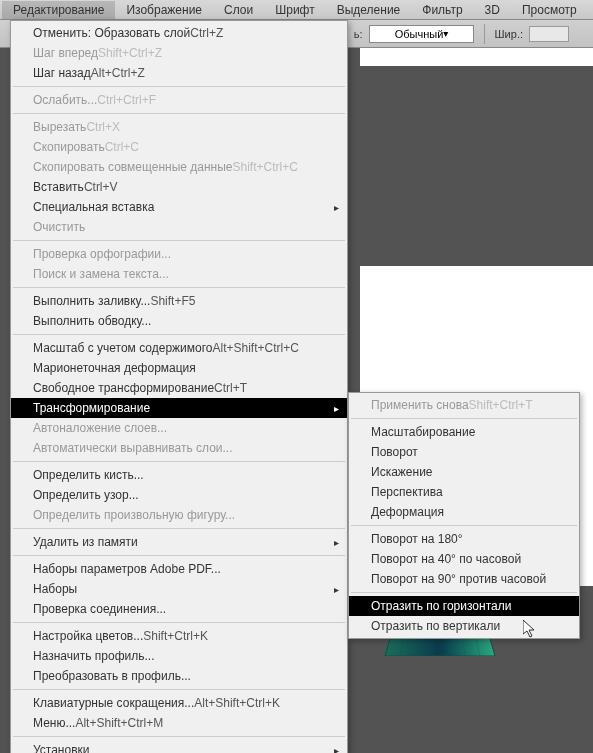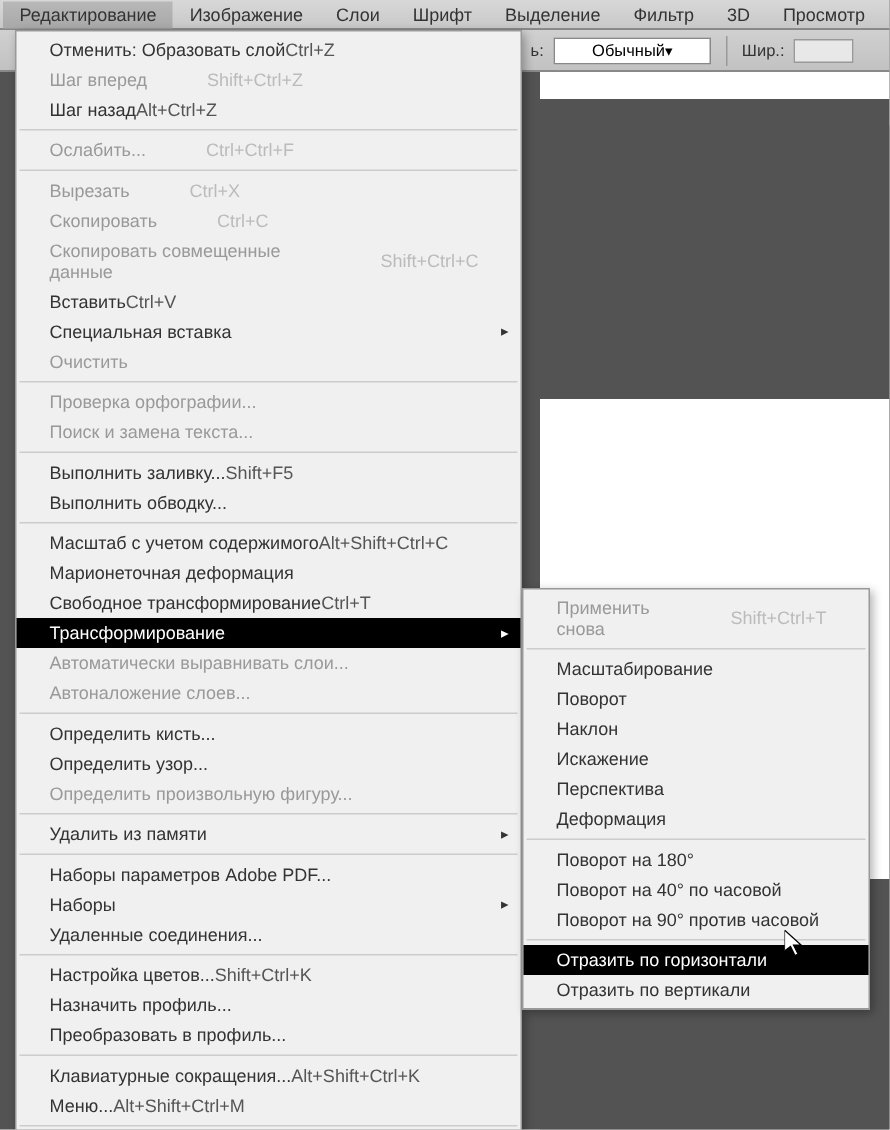--- a/index.html
+++ b/index.html
@@ -23,21 +23,21 @@
     .canvas-area { position: absolute; top: 66px; right: 0; width: 233px; height: 687px; background: #535353; }
     .canvas { position: absolute; top: 200px; right: 0; width: 233px; height: 320px; background: #fff; }
     
     .triangle-svg { position: absolute; top: 200px; left: 20px; }
     
     .dropdown { position: absolute; top: 20px; left: 10px; width: 338px; background: #f0f0f0; border: 1px solid #999; box-shadow: 2px 2px 6px rgba(0,0,0,0.3); padding: 2px 0; }
     .menu-item { display: flex; justify-content: flex-start; align-items: center; padding: 3px 28px 3px 22px; font-size: 12px; color: #333; cursor: pointer; position: relative; }
     .menu-item.disabled { color: #999; }
     .menu-item.highlighted { background: #000000; color: #fff; }
     .menu-shortcut { font-size: 12px; color: #555; }
-    .menu-item.disabled .menu-shortcut { color: #bbb; margin-left: 40px; }
+    .menu-item.disabled .menu-shortcut { color: #bbb; }
     .menu-sep { height: 1px; background: #ccc; margin: 3px 2px; }
     .submenu-arrow { position: absolute; right: 8px; font-size: 10px; }
     
     .submenu { position: absolute; top: 392px; left: 348px; width: 232px; background: #f0f0f0; border: 1px solid #999; box-shadow: 2px 2px 6px rgba(0,0,0,0.3); padding: 2px 0; }
     
     .cursor { position: absolute; top: 620px; left: 523px; pointer-events: none; font-size: 15px; }
   </style>
 </head>
 <body>
 
@@ -171,25 +171,25 @@
     </div>
     <div class="menu-item">
       <span>Свободное трансформирование</span>
       <span class="menu-shortcut">Ctrl+T</span>
     </div>
     <div class="menu-item highlighted">
       <span>Трансформирование</span>
       <span class="submenu-arrow">▸</span>
     </div>
     <div class="menu-item disabled">
+      <span>Автоналожение слоев...</span>
+    </div>
+    <div class="menu-item disabled">
       <span>Автоматически выравнивать слои...</span>
     </div>
-    <div class="menu-item disabled">
-      <span>Автоналожение слоев...</span>
-    </div>
     <div class="menu-sep"></div>
     <div class="menu-item">
       <span>Определить кисть...</span>
     </div>
     <div class="menu-item">
       <span>Определить узор...</span>
     </div>
     <div class="menu-item disabled">
       <span>Определить произвольную фигуру...</span>
     </div>
@@ -200,21 +200,21 @@
     </div>
     <div class="menu-sep"></div>
     <div class="menu-item">
       <span>Наборы параметров Adobe PDF...</span>
     </div>
     <div class="menu-item">
       <span>Наборы</span>
       <span class="submenu-arrow">▸</span>
     </div>
     <div class="menu-item">
-      <span>Удаленные соединения...</span>
+      <span>Проверка соединения...</span>
     </div>
     <div class="menu-sep"></div>
     <div class="menu-item">
       <span>Настройка цветов...</span>
       <span class="menu-shortcut">Shift+Ctrl+K</span>
     </div>
     <div class="menu-item">
       <span>Назначить профиль...</span>
     </div>
     <div class="menu-item">
@@ -240,23 +240,20 @@
     <div class="menu-item disabled">
       <span>Применить снова</span>
       <span class="menu-shortcut">Shift+Ctrl+T</span>
     </div>
     <div class="menu-sep"></div>
     <div class="menu-item">
       <span>Масштабирование</span>
     </div>
     <div class="menu-item">
       <span>Поворот</span>
-    </div>
-    <div class="menu-item">
-      <span>Наклон</span>
     </div>
     <div class="menu-item">
       <span>Искажение</span>
     </div>
     <div class="menu-item">
       <span>Перспектива</span>
     </div>
     <div class="menu-item">
       <span>Деформация</span>
     </div>

